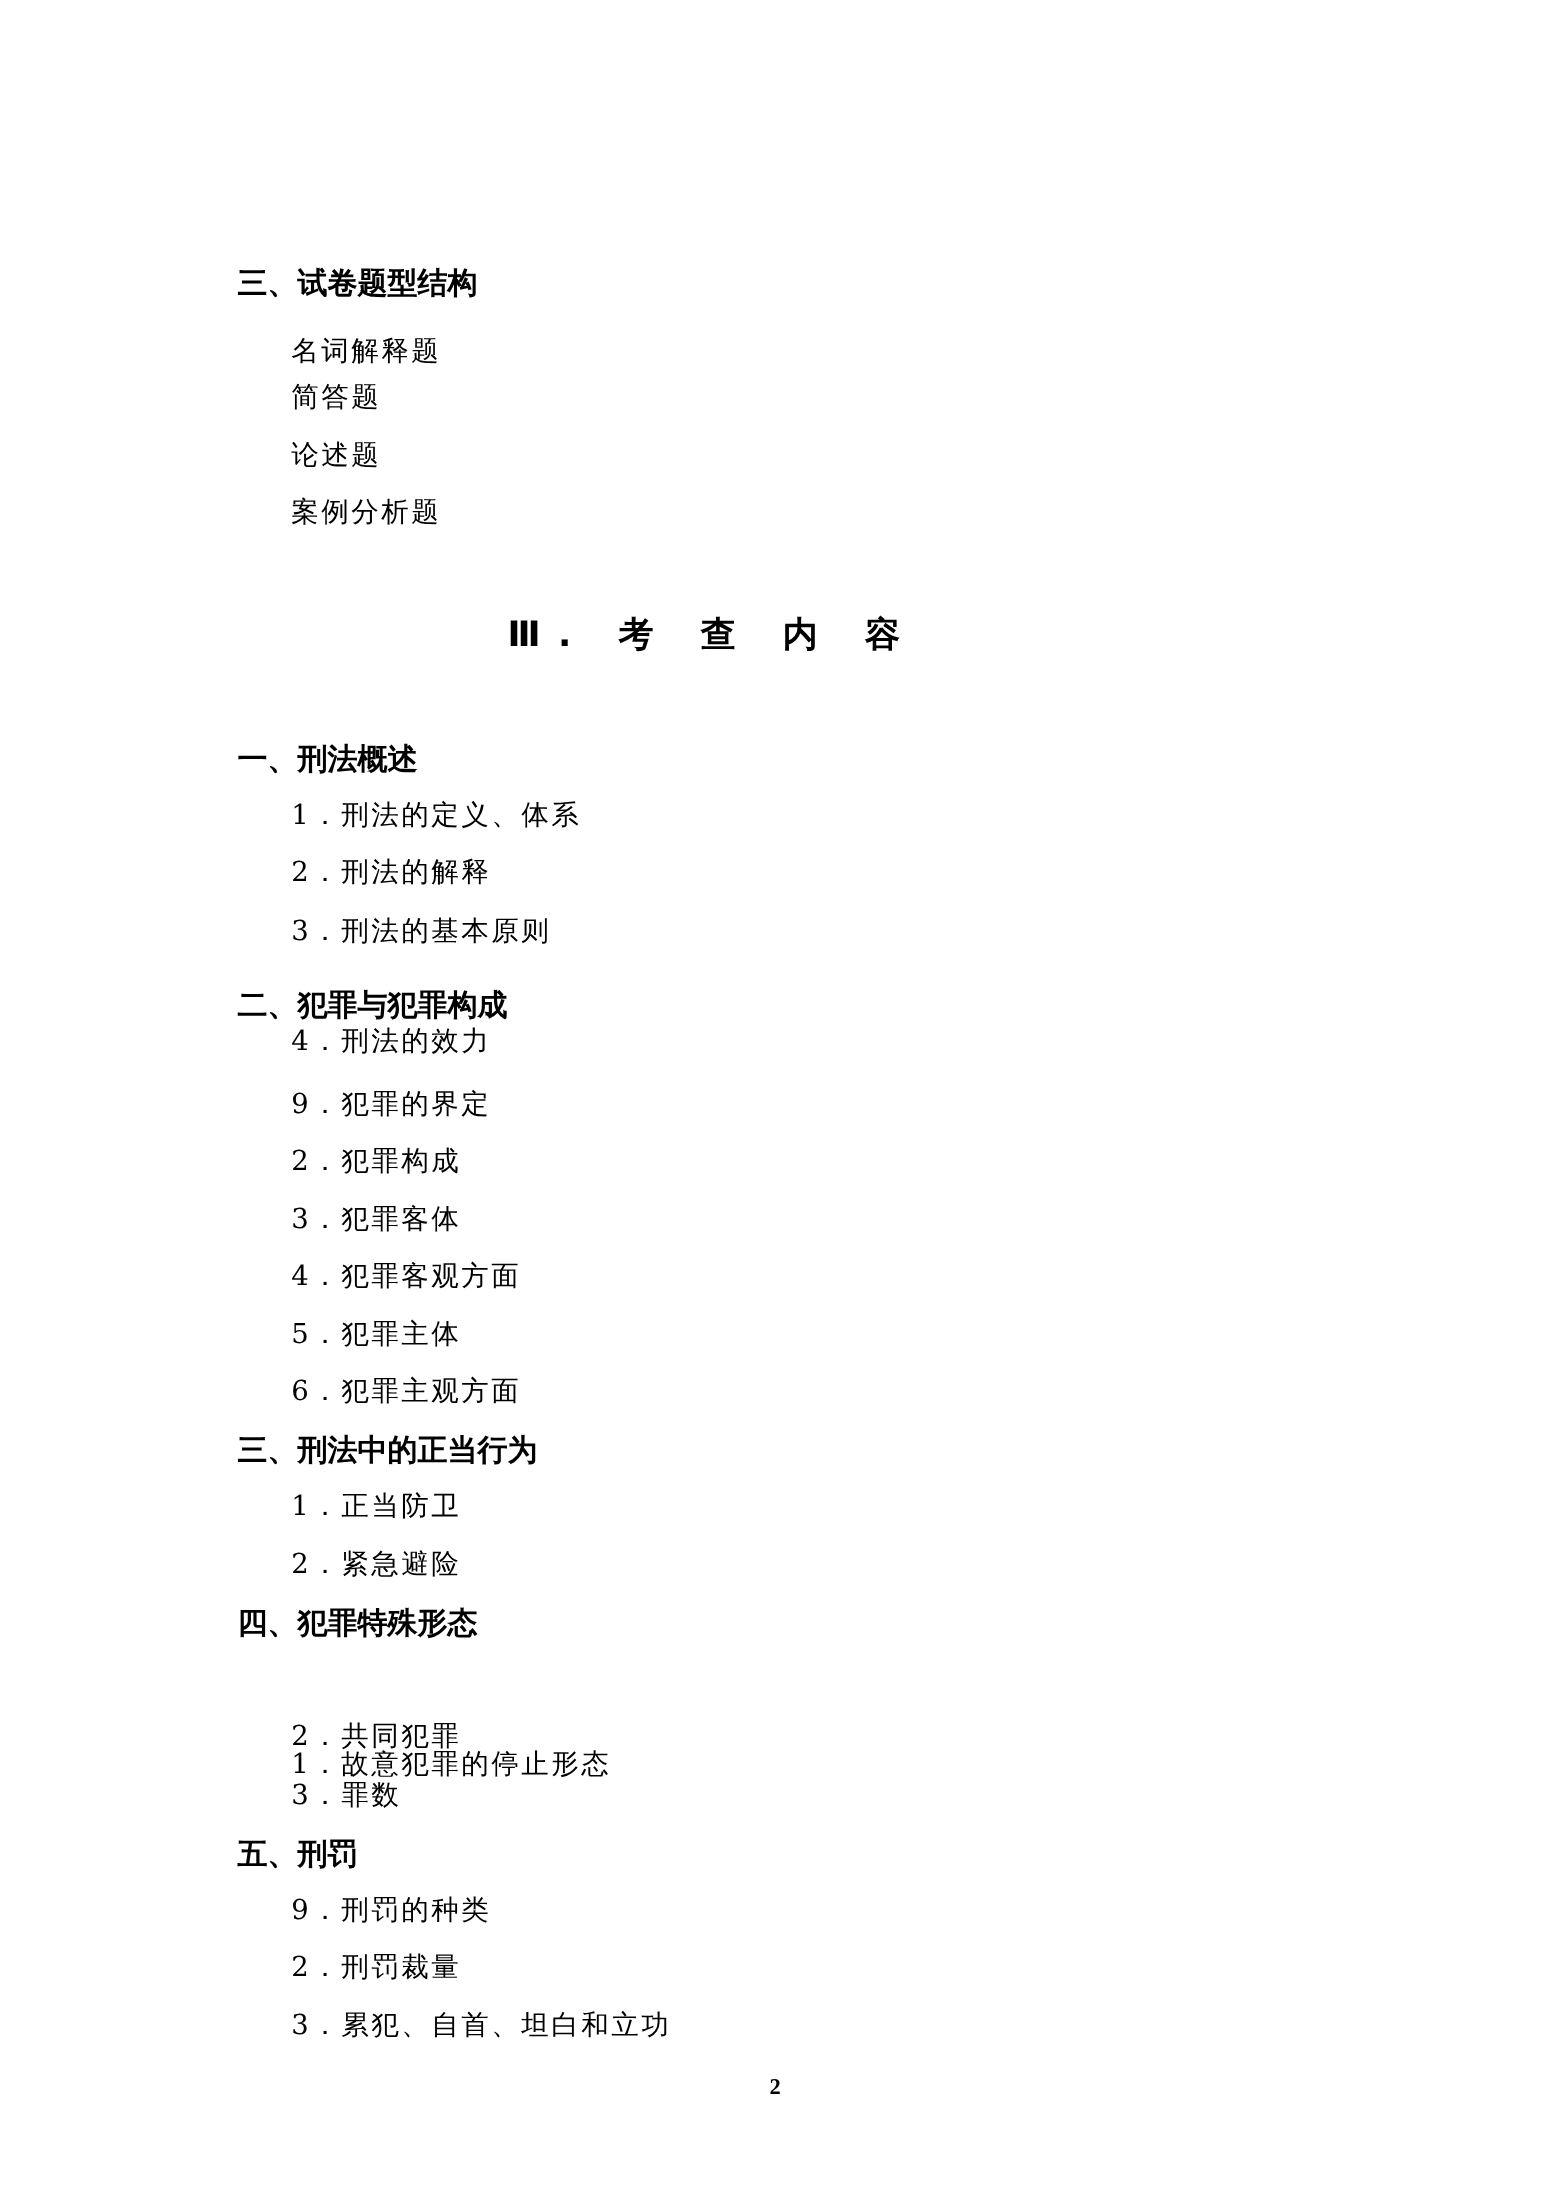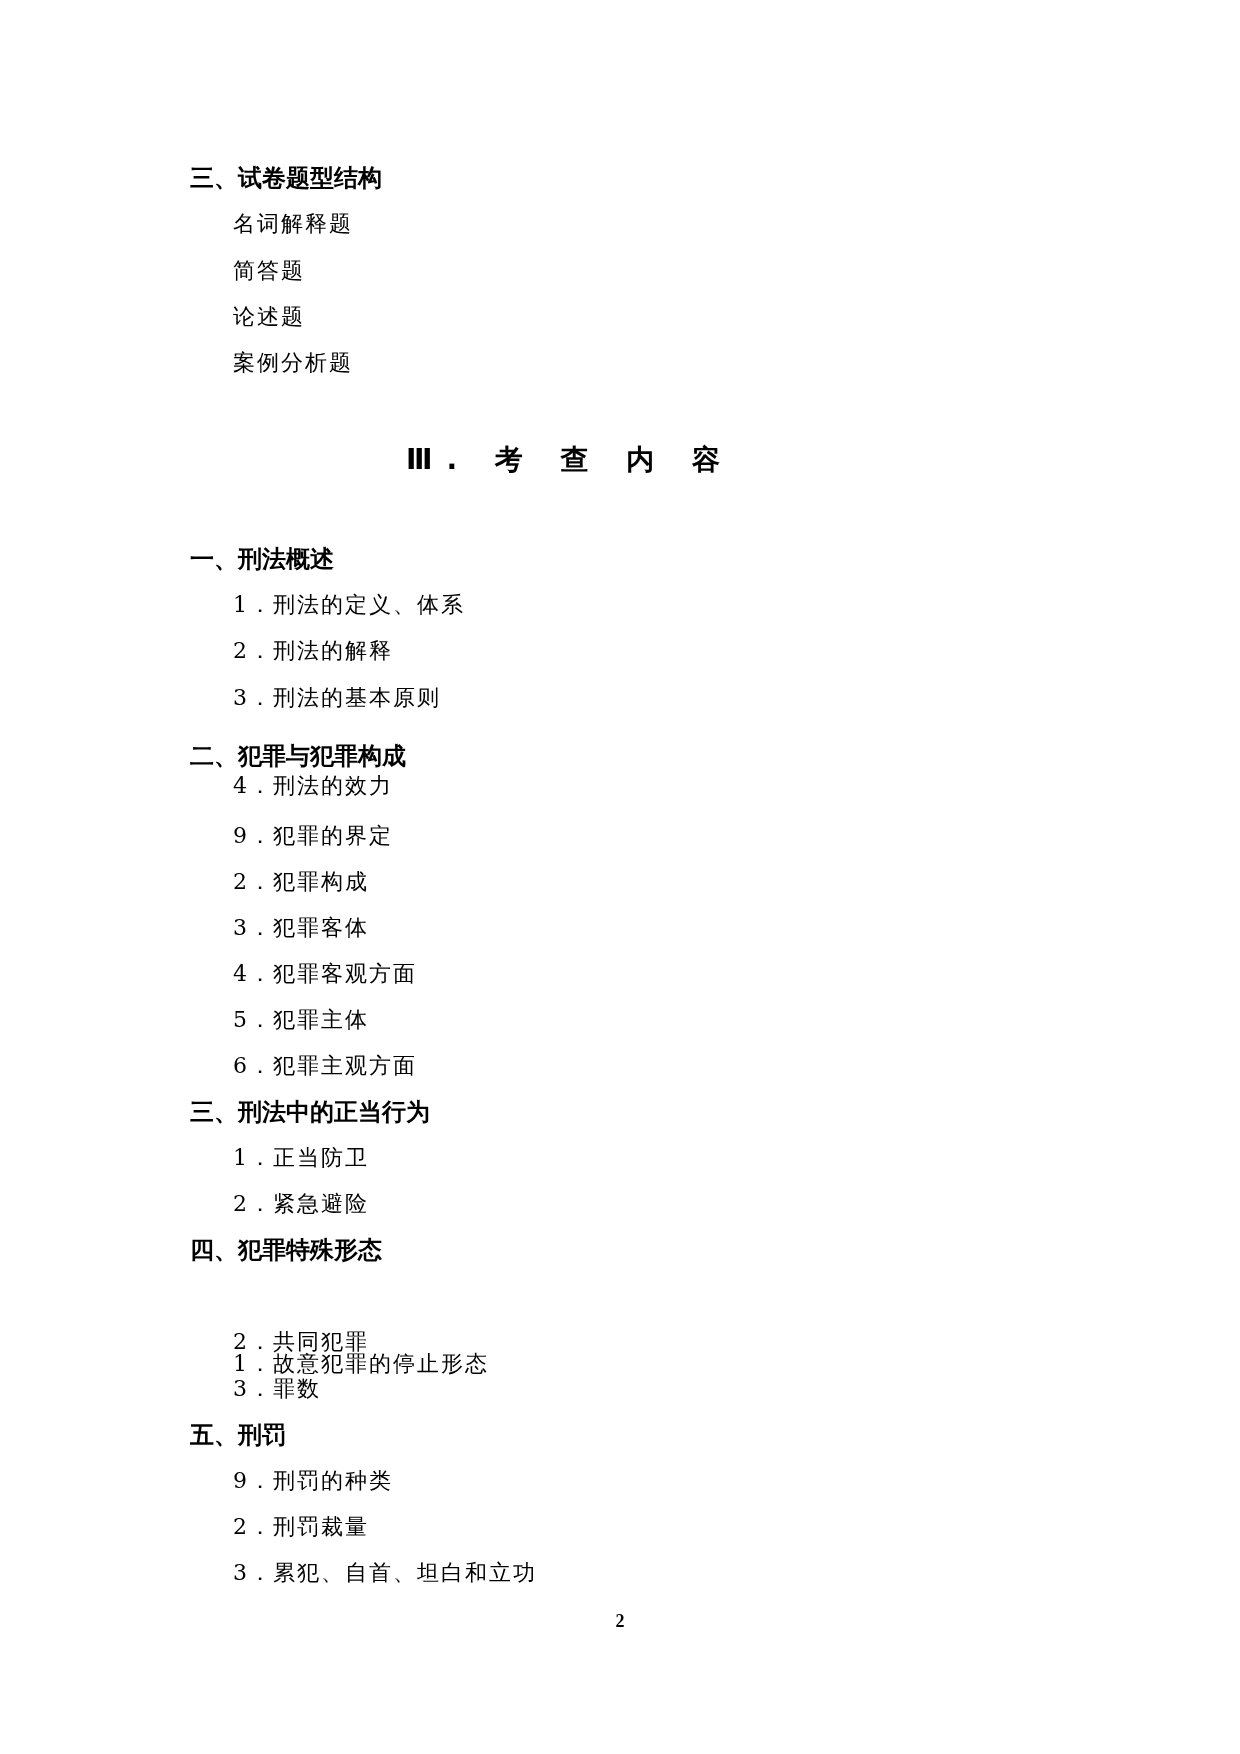--- a/index.html
+++ b/index.html
@@ -5,20 +5,21 @@
     html, body { margin: 0; padding: 0; background: #ffffff; }
     body {
       width: 1240px; height: 1754px; position: relative; overflow: hidden;
       font-family: "DejaVu Serif", "Liberation Serif", serif;
       color: #000000;
     }
     .line {
       position: absolute;
       white-space: nowrap;
       line-height: 1;
+      margin-top: 48px;
     }
     .h2 {
       left: 190px;
       font-family: "DejaVu Sans", "Liberation Sans", sans-serif;
       font-weight: bold;
       font-size: 24px;
     }
     .item {
       left: 233px;
       font-size: 22px;
@@ -36,21 +37,21 @@
       font-family: "Liberation Serif", serif;
       font-weight: bold;
       font-size: 18px;
     }
   </style>
 </head>
 <body>
 
 <div>
   <div class="line h2" style="top:166px">三、试卷题型结构</div>
-  <div class="line item" style="top:213px">名词解释题</div>
+  <div class="line item" style="top:223px">名词解释题</div>
   <div class="line item" style="top:260px">简答题</div>
   <div class="line item" style="top:306px">论述题</div>
   <div class="line item" style="top:352px">案例分析题</div>
 </div>
 
 <div class="line title" style="top:446px">Ⅲ. 考 查 内 容</div>
 
 <div>
   <div class="line h2" style="top:547px">一、刑法概述</div>
   <div class="line item" style="top:594px">1．刑法的定义、体系</div>

